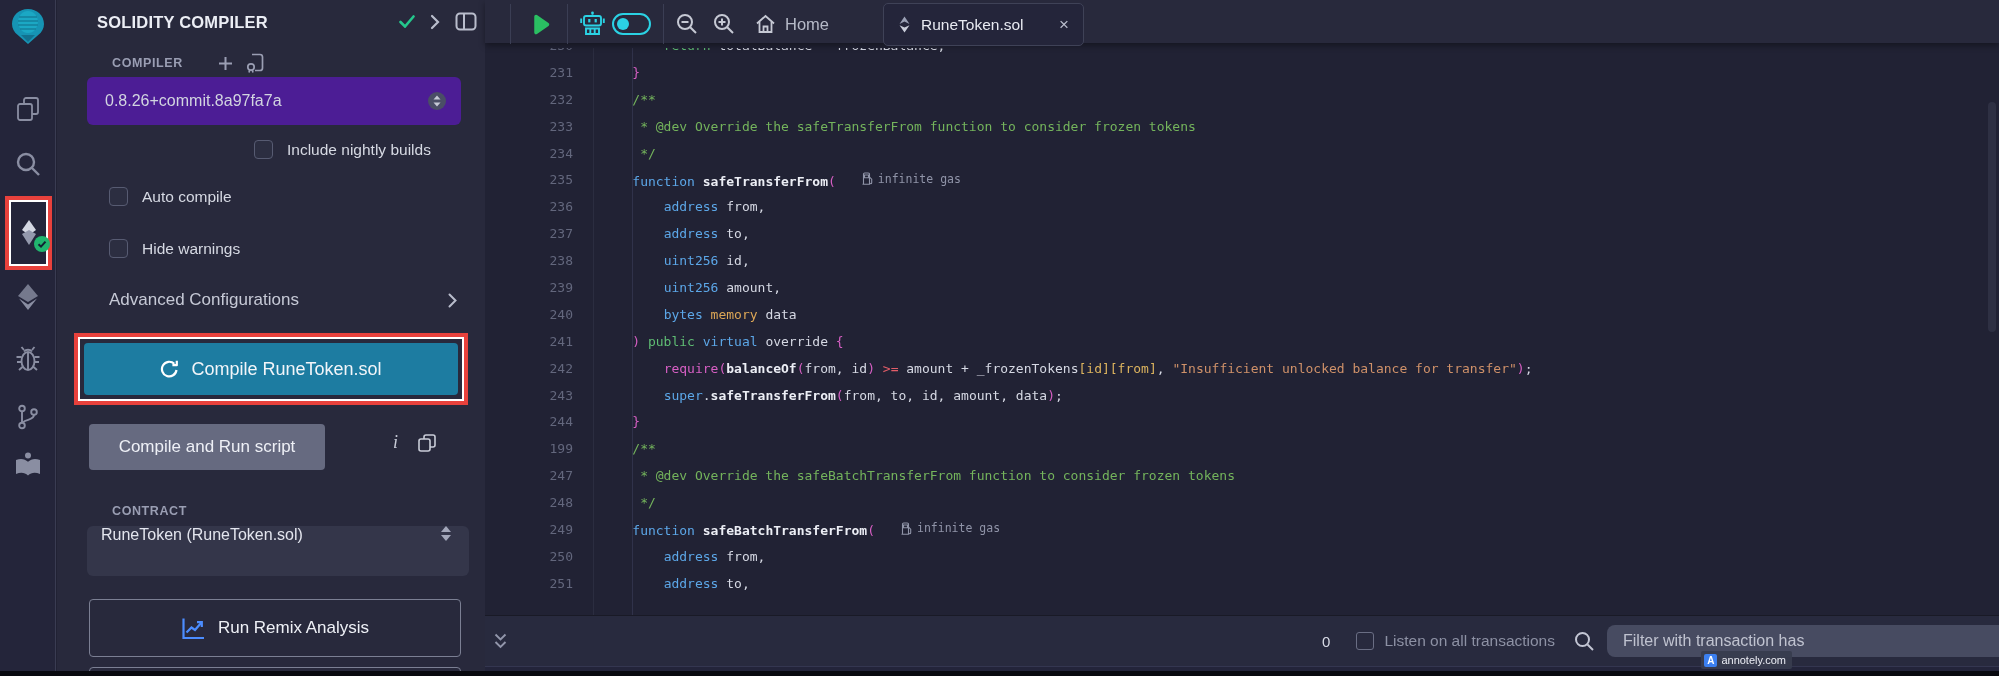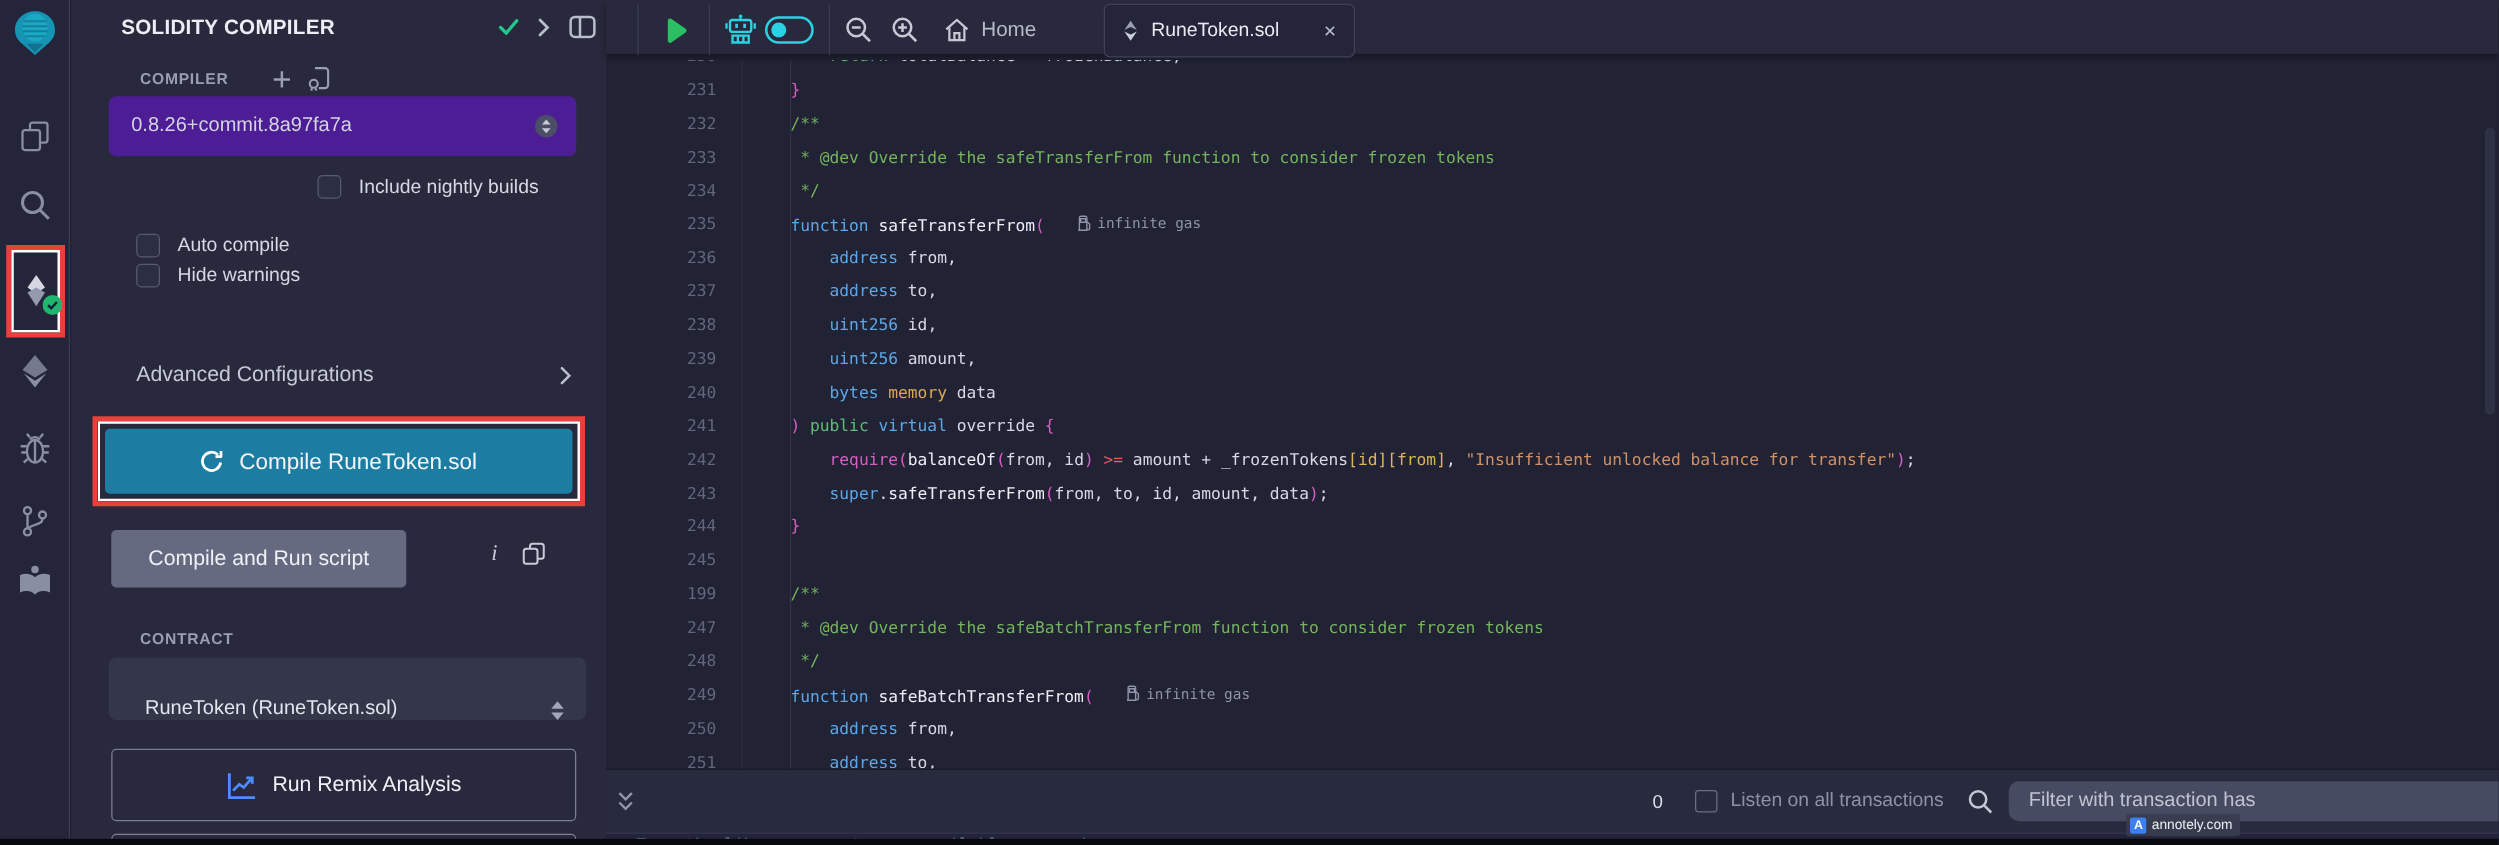--- a/index.html
+++ b/index.html
@@ -25,34 +25,34 @@
   #panel-header-icons { right:8px; top:12px; display:flex; gap:15px; align-items:center; }
   .muted-label { font-size:12.5px; color:#9a9eb3; letter-spacing:.6px; font-weight:bold; }
   #compiler-row { left:55px; top:53px; display:flex; align-items:center; }
   #version-select { left:30px; top:77px; width:374px; height:48px; background:#4c1d95; border-radius:6px;
     display:flex; align-items:center; padding:0 14px 0 18px; font-size:16px; color:#d2d5e0; cursor:pointer; }
   #version-select .grow { flex:1; }
   .checkbox { width:19px; height:19px; border:1px solid #575b72; border-radius:4px; background:#2c2e41; flex:none; cursor:pointer; }
   .cb-row { display:flex; align-items:center; gap:14px; font-size:15.5px; color:#d6d9e3; }
   #cb-nightly { left:197px; top:140px; }
   #cb-auto    { left:52px;  top:187px; }
-  #cb-hide    { left:52px;  top:211px; }
+  #cb-hide    { left:52px;  top:239px; }
   #advanced-row { left:52px; top:290px; right:28px; display:flex; align-items:center; justify-content:space-between;
     font-size:17px; color:#c6c9d6; cursor:pointer; }
   #compile-annotation { left:17px; top:333px; width:394px;
     border:4px solid #e8413c; box-shadow: inset 0 0 0 2px #ffffff; padding:6px; }
   #compile-button { width:100%; height:52px; background:#1d7ca1; border:none; border-radius:4px;
     color:#f2f5f9; font-size:18px; font-family:inherit; display:flex; align-items:center; justify-content:center; gap:12px; cursor:pointer; }
   #compile-run-button { left:32px; top:424px; width:236px; height:46px; background:#666a80; border:none; border-radius:4px;
     color:#eef0f6; font-size:17px; font-family:inherit; cursor:pointer; }
   #info-icon { left:336px; top:432px; font-family:"Liberation Serif", serif; font-style:italic; font-size:18px; color:#c9ccd8; cursor:pointer; }
   #copy-icon { left:360px; top:433px; cursor:pointer; }
   #contract-label { left:55px; top:504px; }
   #contract-select { left:30px; top:526px; width:382px; height:50px; background:#34364a; border-radius:6px;
-    display:flex; align-items:flex-end; padding:0 18px 0 29px; font-size:16px; color:#e3e5ee; cursor:pointer; }
+    display:flex; align-items:flex-start; padding:0 18px 0 14px; font-size:16px; color:#e3e5ee; cursor:pointer; }
   #contract-select .grow { flex:1; }
   .updown { display:flex; flex-direction:column; gap:3px; align-items:center; }
   .updown i { width:0; height:0; border-left:5px solid transparent; border-right:5px solid transparent; }
   .updown .up { border-bottom:6px solid #a3a7ba; }
   .updown .dn { border-top:6px solid #a3a7ba; }
   #analysis-button { left:32px; top:599px; width:372px; height:58px; background:transparent; border:1px solid #7b7f93; border-radius:4px;
     color:#eef0f6; font-size:17px; font-family:inherit; display:flex; align-items:center; justify-content:center; gap:12px; cursor:pointer; }
   #partial-button { left:32px; top:667px; width:372px; height:14px; border:1px solid #7b7f93; border-radius:4px; background:transparent; }
 
   
@@ -73,21 +73,21 @@
     font-family:"DejaVu Sans Mono", monospace; font-size:13px; }
   .row { height:26.9px; display:flex; align-items:center; white-space:pre; }
   .ln { width:88px; text-align:right; color:#63677d; flex:none; }
   .ct { margin-left:28px; }
   .tk-pl { color:#d6d9e4; }
   .tk-kw { color:#5ca7e8; }
   .tk-kw2 { color:#dca656; }
   .tk-kwg { color:#5fbd74; }
   .tk-cm { color:#74b45c; }
   .tk-mg { color:#d75fc4; }
-  .tk-fn { color:#eceef5; font-weight:normal; }
+  .tk-fn { color:#eceef5; font-weight:bold; }
   .tk-str { color:#cf9169; }
   .tk-op { color:#e25d68; }
   .tk-br { color:#ddb45e; }
   .gas { margin-left:26px; color:#9094a8; font-size:11.5px; display:inline-flex; align-items:center; gap:5px; }
   #scrollbar-thumb { right:3px; top:54px; width:8px; height:230px; background:rgba(130,136,165,.14); border-radius:4px; }
 
   
   #terminal { left:485px; top:615px; right:0; height:61px; background:#282a3e; border-top:1px solid #191a26; }
   #terminal-collapse { left:9px; top:17px; cursor:pointer; }
   #terminal-right { right:0; top:0; height:50px; display:flex; align-items:center; }
@@ -349,21 +349,20 @@
             </svg><span>infinite gas</span></span></span></div>
       <div class="row"><span class="ln">236</span><span class="ct"><span class="tk-pl">        </span><span class="tk-kw">address</span><span class="tk-pl"> from,</span></span></div>
       <div class="row"><span class="ln">237</span><span class="ct"><span class="tk-pl">        </span><span class="tk-kw">address</span><span class="tk-pl"> to,</span></span></div>
       <div class="row"><span class="ln">238</span><span class="ct"><span class="tk-pl">        </span><span class="tk-kw">uint256</span><span class="tk-pl"> id,</span></span></div>
       <div class="row"><span class="ln">239</span><span class="ct"><span class="tk-pl">        </span><span class="tk-kw">uint256</span><span class="tk-pl"> amount,</span></span></div>
       <div class="row"><span class="ln">240</span><span class="ct"><span class="tk-pl">        </span><span class="tk-kw">bytes</span><span class="tk-pl"> </span><span class="tk-kw2">memory</span><span class="tk-pl"> data</span></span></div>
       <div class="row"><span class="ln">241</span><span class="ct"><span class="tk-pl">    </span><span class="tk-mg">)</span><span class="tk-pl"> </span><span class="tk-kwg">public</span><span class="tk-pl"> </span><span class="tk-kw">virtual</span><span class="tk-pl"> override </span><span class="tk-mg">{</span></span></div>
       <div class="row"><span class="ln">242</span><span class="ct"><span class="tk-pl">        </span><span class="tk-mg">require</span><span class="tk-mg">(</span><span class="tk-fn">balanceOf</span><span class="tk-mg">(</span><span class="tk-pl">from, id</span><span class="tk-mg">)</span><span class="tk-pl"> </span><span class="tk-op">&gt;=</span><span class="tk-pl"> amount + _frozenTokens</span><span class="tk-br">[id][from]</span><span class="tk-pl">, </span><span class="tk-str">"Insufficient unlocked balance for transfer"</span><span class="tk-mg">)</span><span class="tk-pl">;</span></span></div>
       <div class="row"><span class="ln">243</span><span class="ct"><span class="tk-pl">        </span><span class="tk-kw">super</span><span class="tk-pl">.</span><span class="tk-fn">safeTransferFrom</span><span class="tk-mg">(</span><span class="tk-pl">from, to, id, amount, data</span><span class="tk-mg">)</span><span class="tk-pl">;</span></span></div>
       <div class="row"><span class="ln">244</span><span class="ct"><span class="tk-pl">    </span><span class="tk-mg">}</span></span></div>
-      <div class="row"><span class="ln">245</span><span class="ct"></span></div>
       <div class="row"><span class="ln">199</span><span class="ct"><span class="tk-pl">    </span><span class="tk-cm">/**</span></span></div>
       <div class="row"><span class="ln">247</span><span class="ct"><span class="tk-pl">     </span><span class="tk-cm">* @dev Override the safeBatchTransferFrom function to consider frozen tokens</span></span></div>
       <div class="row"><span class="ln">248</span><span class="ct"><span class="tk-pl">     </span><span class="tk-cm">*/</span></span></div>
       <div class="row"><span class="ln">249</span><span class="ct"><span class="tk-pl">    </span><span class="tk-kw">function</span><span class="tk-pl"> </span><span class="tk-fn">safeBatchTransferFrom</span><span class="tk-mg">(</span><span class="gas"><svg width="11" height="13" viewBox="0 0 11 13" fill="none" stroke="#9094a8" stroke-width="1.1">
               <path d="M1.5 12 V2.2 a1.2 1.2 0 0 1 1.2 -1.2 h3.6 a1.2 1.2 0 0 1 1.2 1.2 V12"></path>
               <path d="M0.5 12.2 h7.5 M2.5 3 h4 v2.8 h-4 z"></path>
               <path d="M7.5 5.2 l2.2 2 v3.6 a1 1 0 0 1 -2 0"></path>
             </svg><span>infinite gas</span></span></span></div>
       <div class="row"><span class="ln">250</span><span class="ct"><span class="tk-pl">        </span><span class="tk-kw">address</span><span class="tk-pl"> from,</span></span></div>
       <div class="row"><span class="ln">251</span><span class="ct"><span class="tk-pl">        </span><span class="tk-kw">address</span><span class="tk-pl"> to,</span></span></div>

